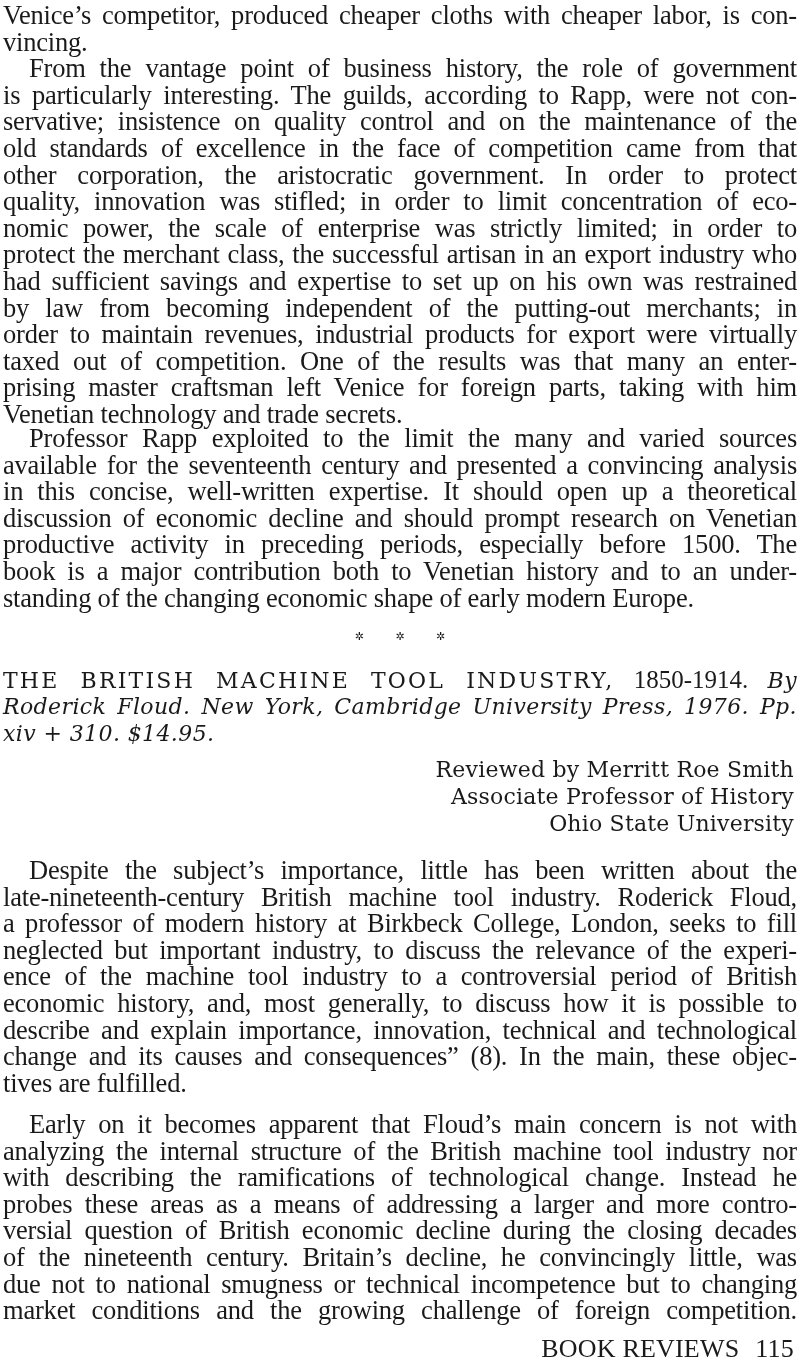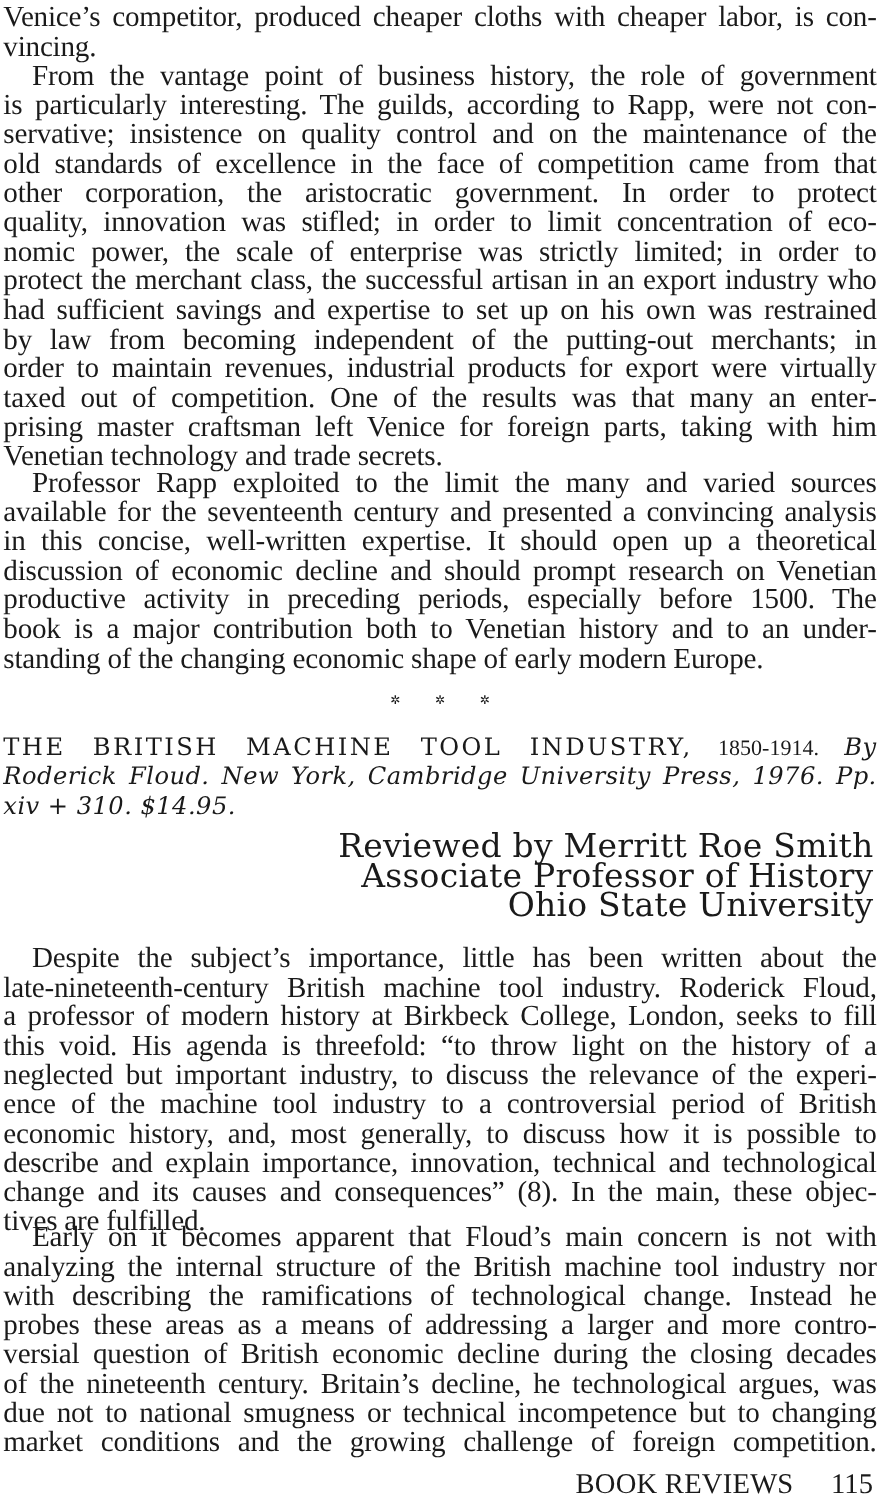--- a/index.html
+++ b/index.html
@@ -29,36 +29,36 @@
   .hline {
     font-family: "DejaVu Serif", serif;
     font-size: 22px;
     height: 27px; line-height: 27px;
     white-space: nowrap;
     text-align: justify; text-align-last: justify;
     letter-spacing: 0.4px;
   }
   .hline.last { text-align-last: left; }
   .hline .caps { letter-spacing: 2.2px; }
-  .hline .yrs { font-family: "Liberation Serif", serif; font-size: 20px; letter-spacing: 0; }
+  .hline .yrs { font-family: "Liberation Serif", serif; font-size: 25px; letter-spacing: 0; }
   .hline i { }
   .reviewer {
     position: absolute; top: 756px; right: 3px; text-align: right;
-    font-family: "DejaVu Serif", serif; font-size: 30px; line-height: 27px;
+    font-family: "DejaVu Serif", serif; font-size: 22px; line-height: 27px;
     letter-spacing: 0.2px;
   }
   .reviewer div { white-space: nowrap; }
   .sec3 { position: absolute; top: 857px; left: 0; width: 794px; }
   .sec4 { position: absolute; top: 1111px; left: 0; width: 794px; }
   .footer {
     position: absolute; top: 1334px; right: 3px;
     font-family: "Liberation Serif", serif; font-size: 26px; line-height: 30px;
     white-space: nowrap; letter-spacing: 0.2px;
   }
-  .footer .pg { margin-left: 34px; }
+  .footer .pg { margin-left: 16px; }
 </style>
 </head>
 <body>
 
 <div class="page">
 
   <div class="sec1">
     <div class="line">Venice’s competitor, produced cheaper cloths with cheaper labor, is con-</div>
     <div class="line last">vincing.</div>
 
@@ -111,36 +111,35 @@
   <div class="reviewer">
     <div>Reviewed by Merritt Roe Smith</div>
     <div>Associate Professor of History</div>
     <div>Ohio State University</div>
   </div>
 
   <div class="sec3">
     <div class="line indent">Despite the subject’s importance, little has been written about the</div>
     <div class="line">late-nineteenth-century British machine tool industry. Roderick Floud,</div>
     <div class="line">a professor of modern history at Birkbeck College, London, seeks to fill</div>
-    <div class="line">this void. His agenda is threefold: “to throw light on the history of a</div>
     <div class="line">neglected but important industry, to discuss the relevance of the experi-</div>
     <div class="line">ence of the machine tool industry to a controversial period of British</div>
     <div class="line">economic history, and, most generally, to discuss how it is possible to</div>
     <div class="line">describe and explain importance, innovation, technical and technological</div>
     <div class="line">change and its causes and consequences” (8). In the main, these objec-</div>
     <div class="line last">tives are fulfilled.</div>
   </div>
 
   <div class="sec4">
     <div class="line indent">Early on it becomes apparent that Floud’s main concern is not with</div>
     <div class="line">analyzing the internal structure of the British machine tool industry nor</div>
     <div class="line">with describing the ramifications of technological change. Instead he</div>
     <div class="line">probes these areas as a means of addressing a larger and more contro-</div>
     <div class="line">versial question of British economic decline during the closing decades</div>
-    <div class="line">of the nineteenth century. Britain’s decline, he technological argues, was</div>
+    <div class="line">of the nineteenth century. Britain’s decline, he convincingly little, was</div>
     <div class="line">due not to national smugness or technical incompetence but to changing</div>
     <div class="line">market conditions and the growing challenge of foreign competition.</div>
   </div>
 
   <div class="footer">
     <span>BOOK REVIEWS</span><span class="pg">115</span>
   </div>
 </div>
 
 </body></html>

